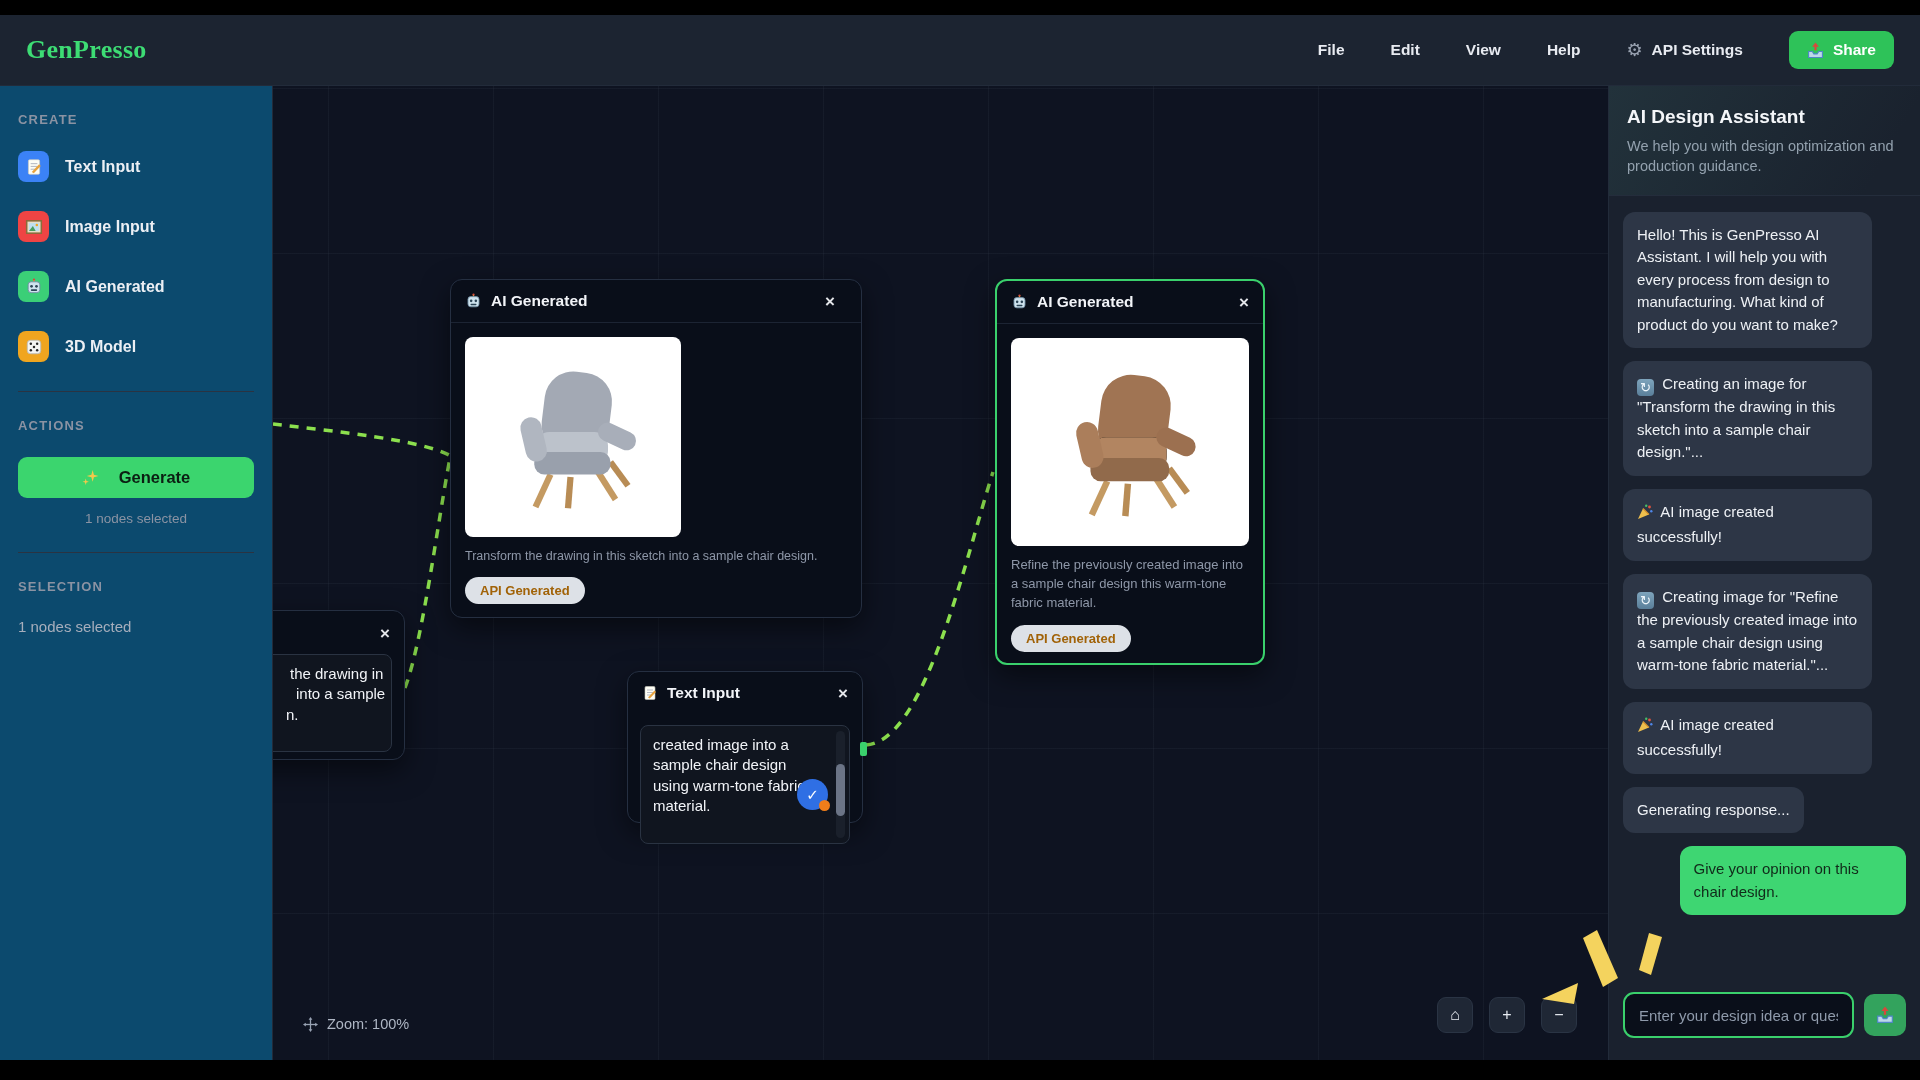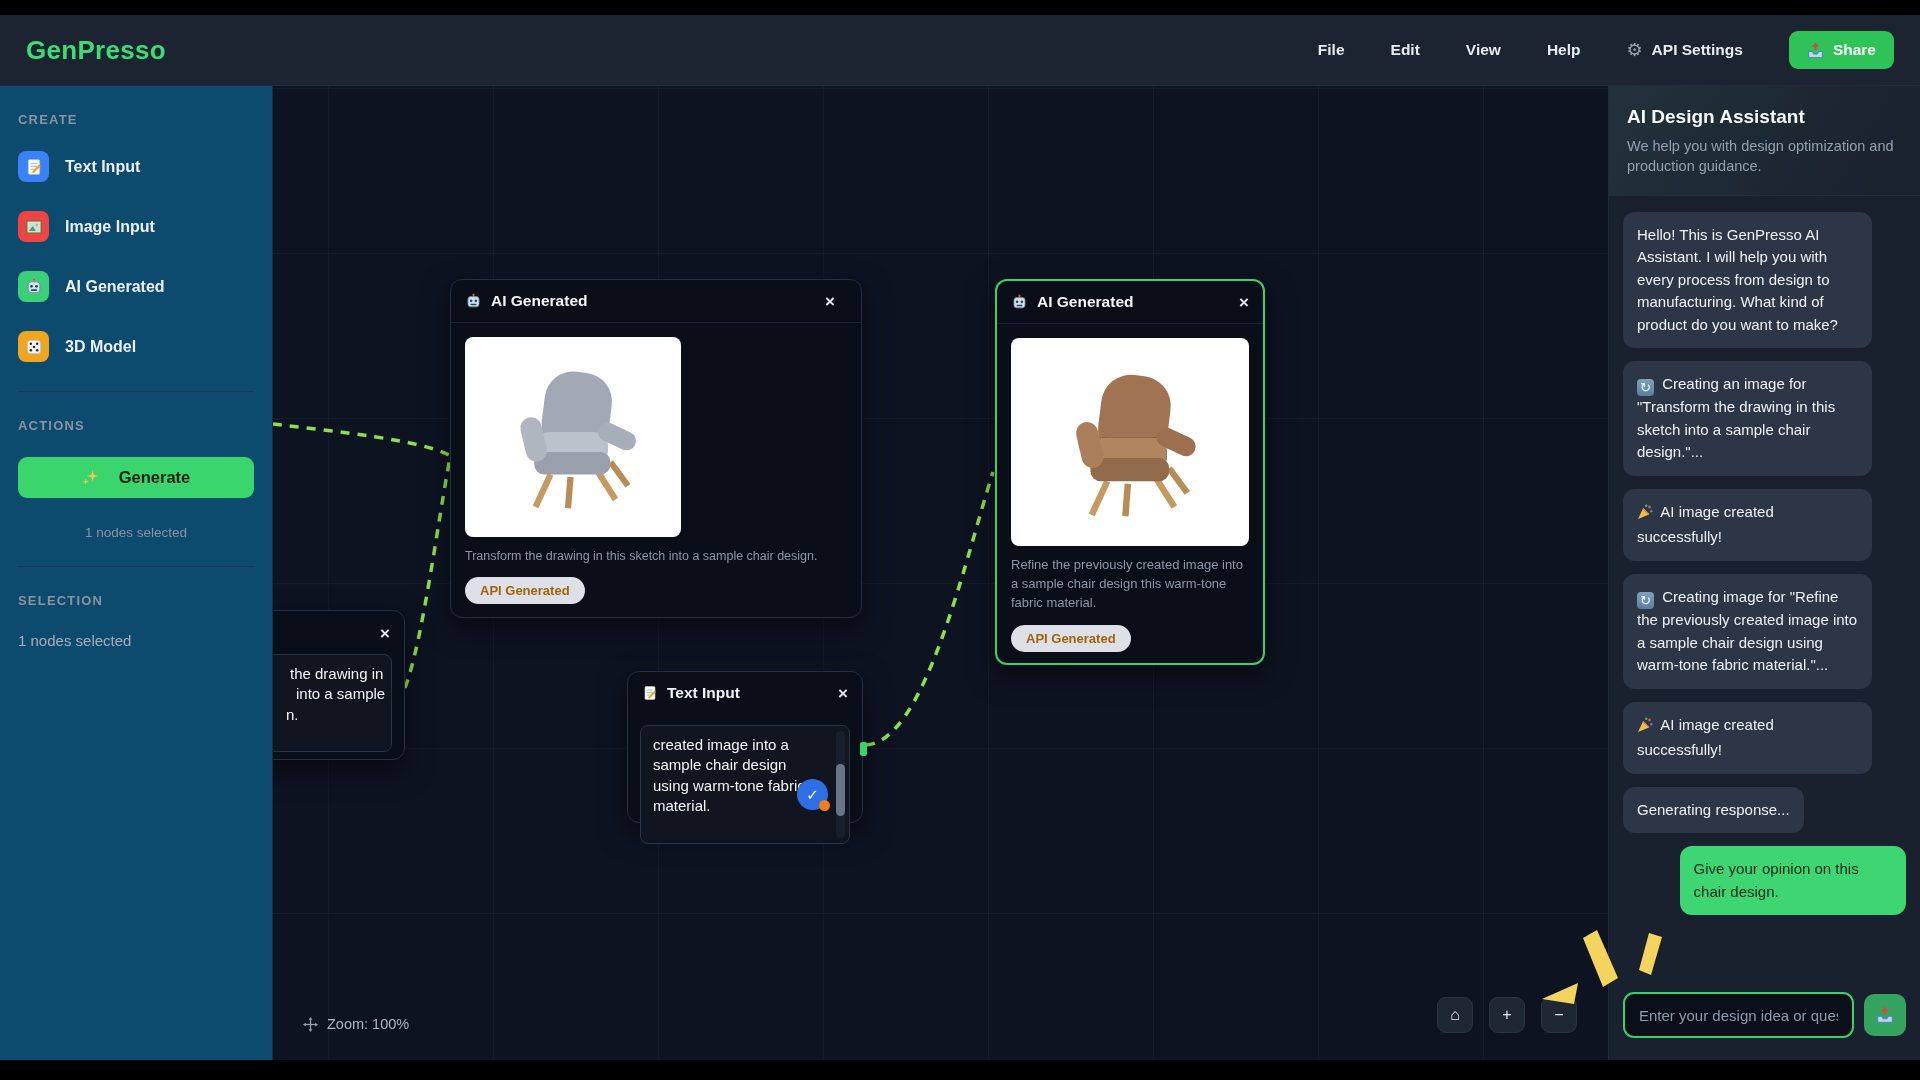--- a/index.html
+++ b/index.html
@@ -3,21 +3,21 @@
 <meta charset="utf-8">
 <style>
   * { margin:0; padding:0; box-sizing:border-box; }
   html,body { width:1920px; height:1080px; background:#000; overflow:hidden;
     font-family:"Liberation Sans","DejaVu Sans",sans-serif; }
   .app { position:absolute; left:0; top:15px; width:1920px; height:1045px; background:#171e2a; }
 
   
   .header { position:relative; height:71px; background:#1c2431; display:flex; align-items:center;
     padding:0 26px; border-bottom:1px solid #222b3a; }
-  .logo { font-size:26px; font-weight:bold; color:#3ddc74; letter-spacing:.3px; }
+  .logo { font-size:26px; font-weight:bold; color:#3ddc74; letter-spacing:.3px;font-family:Liberation Serif, serif; }
   .menus { margin-left:auto; display:flex; align-items:center; gap:46px; }
   .menu-item { color:#e8ebf1; font-size:15.5px; font-weight:600; cursor:default; }
   .api-group { display:flex; align-items:center; gap:9px; }
   .gear { color:#9aa3b2; font-size:18px; line-height:1; }
   .share-btn { display:flex; align-items:center; gap:9px; background:#2ec259; color:#fff;
     font-size:15.5px; font-weight:700; border:none; border-radius:9px; padding:10px 18px; cursor:pointer; }
 
   
   .content { display:flex; height:974px; }
 
@@ -25,21 +25,21 @@
   .sidebar { width:273px; background:#0c4a6e; border-right:1px solid #222b3a; padding:26px 18px 0; flex:none; }
   .section-title { color:#8b93a3; font-size:13px; font-weight:bold; letter-spacing:1.2px; margin-bottom:24px; }
   .tool-item { display:flex; align-items:center; gap:16px; margin-bottom:29px; cursor:pointer; }
   .tile { width:31px; height:31px; border-radius:8px; display:flex; align-items:center; justify-content:center; flex:none; }
   .tile.blue { background:#3b82f6; } .tile.red { background:#ef4444; }
   .tile.green { background:#3bcf77; } .tile.amber { background:#f0a51f; }
   .tool-label { color:#eceff4; font-size:16px; font-weight:600; }
   .divider { height:1px; background:#2a3342; margin:4px 0 26px; }
   .generate-btn { width:100%; height:41px; background:#3bd56e; border:none; border-radius:9px;
     display:flex; align-items:center; justify-content:center; gap:20px; cursor:pointer;
-    color:#0b1f12; font-size:16.5px; font-weight:bold; margin-bottom:27px; }
+    color:#0b1f12; font-size:16.5px; font-weight:bold; margin-bottom:13px; }
   .nodes-note { text-align:center; color:#8b93a3; font-size:13.5px; margin-bottom:26px; }
   .sel-note { color:#a7aebc; font-size:15px; }
 
   
   .canvas { position:relative; flex:1; background:#0e1321; overflow:hidden;
     background-image:
       linear-gradient(to right, rgba(148,163,184,.06) 1px, transparent 1px),
       linear-gradient(to bottom, rgba(148,163,184,.06) 1px, transparent 1px);
     background-size:165px 165px; background-position:55px 2px; }
   .edges { position:absolute; inset:0; pointer-events:none; }

